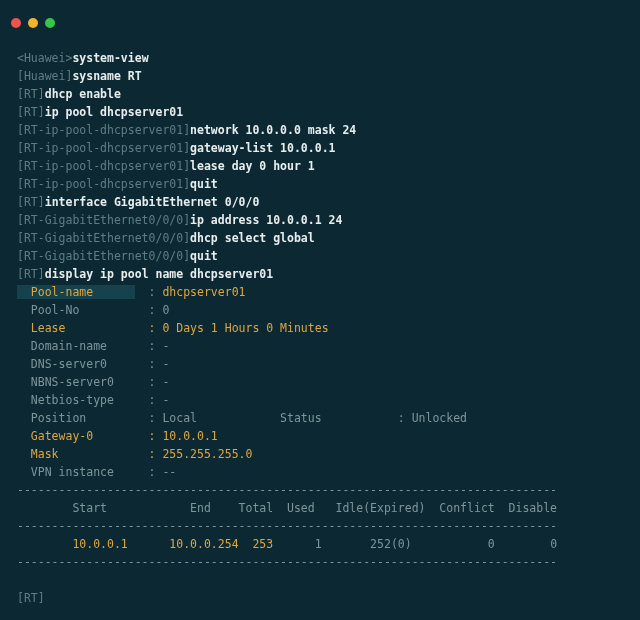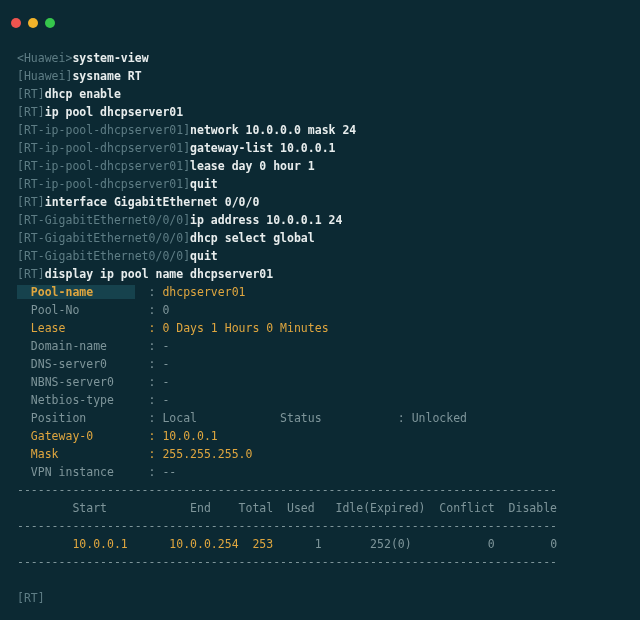--- a/index.html
+++ b/index.html
@@ -31,21 +31,21 @@
     font-size:11.5px;
     line-height:18px;
     white-space:pre;
     font-variant-ligatures:none;
   }
   .line{height:18px;}
   .s-prompt{color:var(--c-prompt);font-weight:normal;}
   .s-command{color:var(--c-command);font-weight:bold;}
   .s-output{color:var(--c-output);font-weight:normal;}
   .s-accent{color:var(--c-accent);font-weight:normal;}
-  .s-accent_hl{color:var(--c-accent);font-weight:bold;background:var(--c-highlight_bg);}
+  .s-accent_hl{color:var(--c-accent);font-weight:normal;background:var(--c-highlight_bg);}
 </style>
 </head>
 <body>
 
 <div class="window">
   <div class="titlebar">
     <span class="dot" style="background: rgb(238, 84, 79);"></span>
     <span class="dot" style="background: rgb(242, 179, 42);"></span>
     <span class="dot" style="background: rgb(54, 198, 76);"></span>
   </div>

